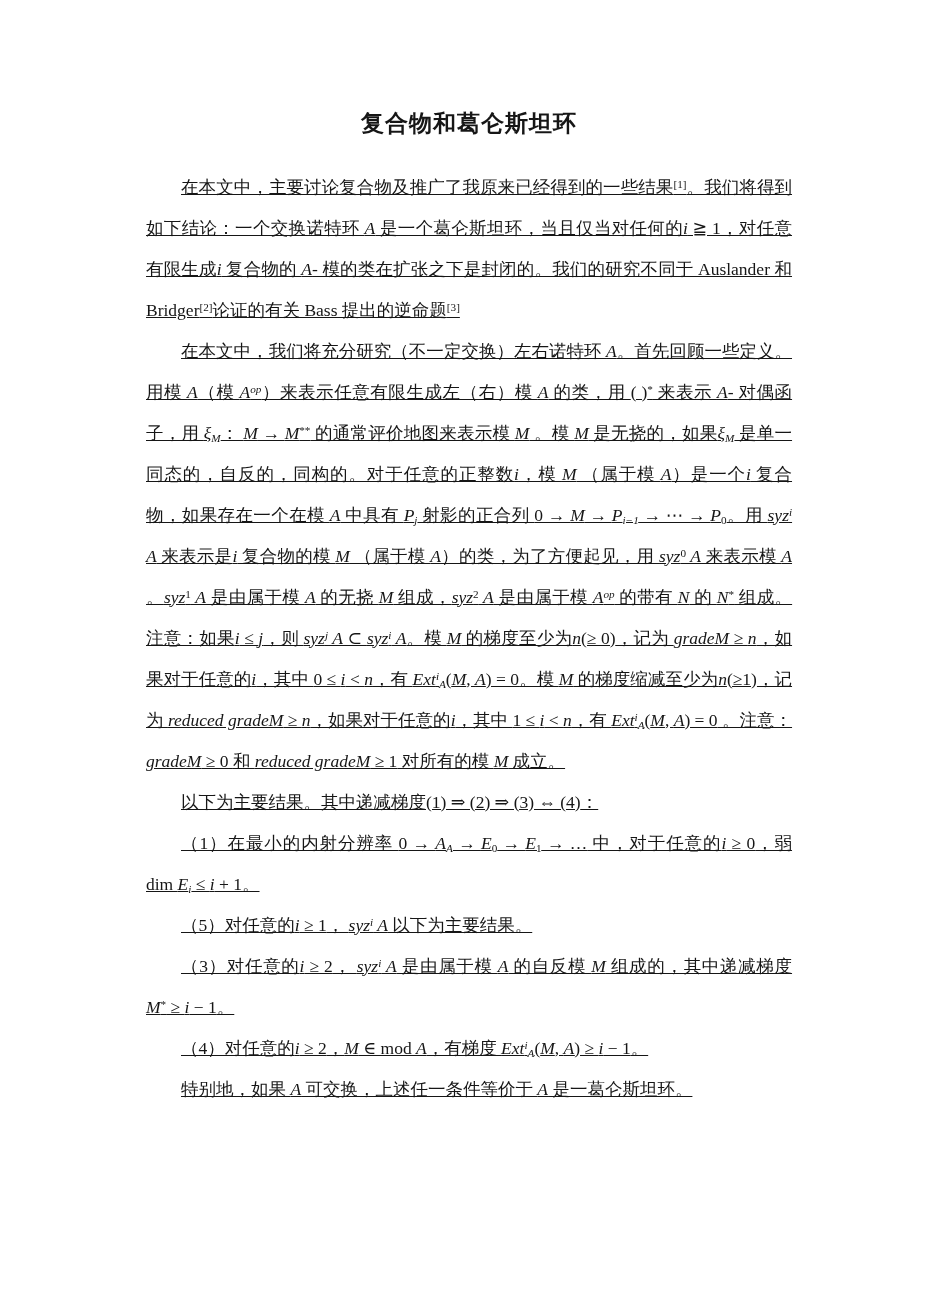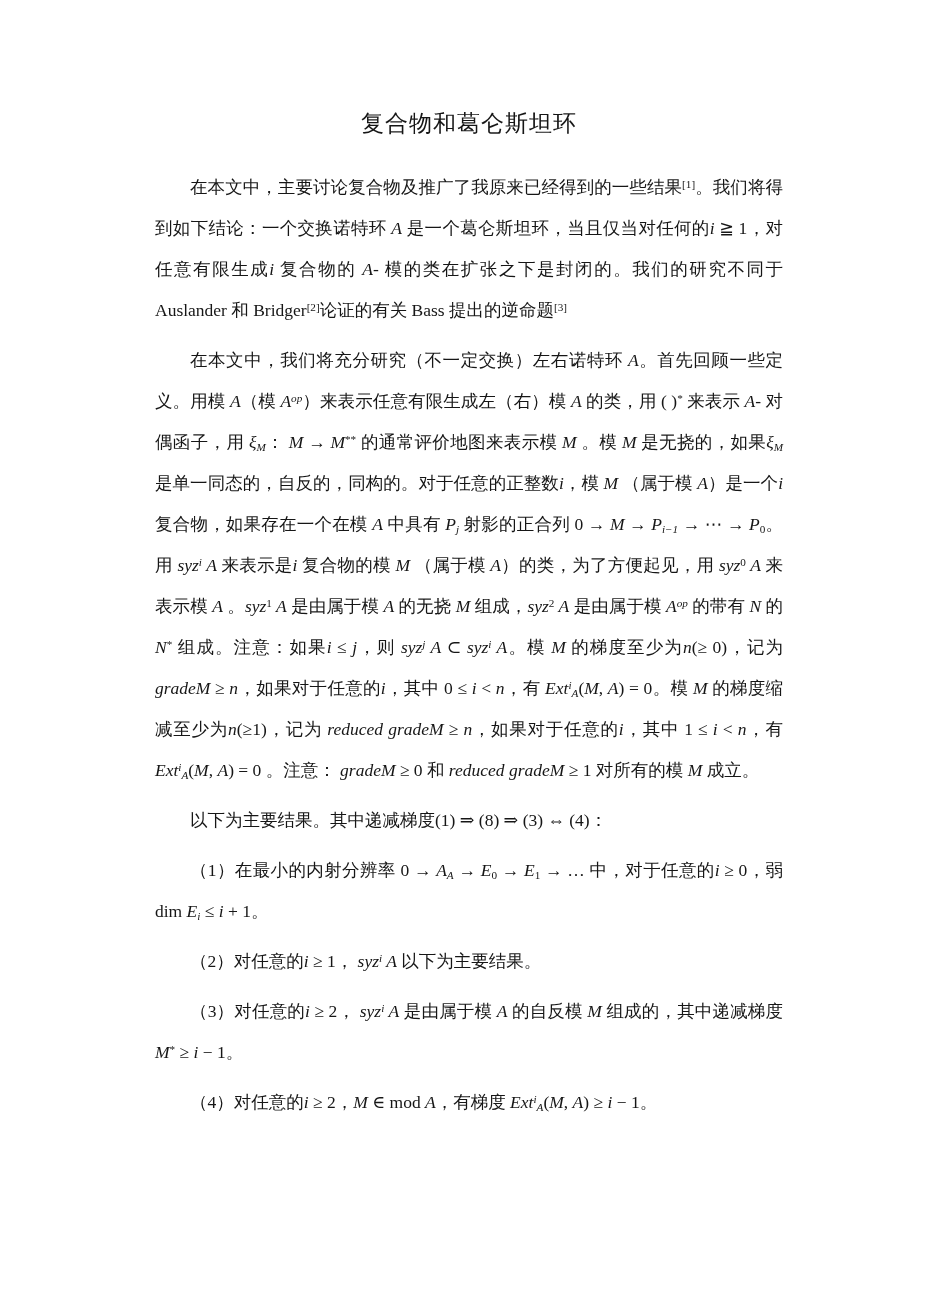--- a/index.html
+++ b/index.html
@@ -16,30 +16,31 @@
     padding: 106px 134px 48px 146px;
     font-family: "Liberation Serif", "DejaVu Serif", serif;
     font-size: 17.5px;
     line-height: 41px;
     color: #161616;
     text-align: justify;
   }
   .title {
     font-family: "Liberation Sans", "DejaVu Sans", sans-serif;
     font-size: 23px;
-    font-weight: 400;
+    font-weight: 700;
     text-align: center;
     letter-spacing: 1px;
     margin: 0 0 26px 0;
     line-height: 1.5;
     text-indent: 0;
   }
   .para {
-    margin: 9px;
+    margin: 0;
     text-indent: 2em;
+    text-decoration: underline;
   }
   .it {
     font-style: italic;
     font-family: "Liberation Serif", "DejaVu Serif", serif;
   }
   .m {
     font-family: "Liberation Serif", "DejaVu Serif", serif;
   }
   sup, sub {
     font-size: 64%;
@@ -48,18 +49,19 @@
   sup { vertical-align: 0.45em; }
   sub { vertical-align: -0.25em; }
 </style>
 </head>
 <body>
 
 <div class="doc">
   <h1 class="title">复合物和葛仑斯坦环</h1>
   <p class="para"><span>在本文中，主要讨论复合物及推广了我原来已经得到的一些结果</span><sup>[1]</sup><span>。我们将得到如下结论：一个交换诺特环 </span><span class="it">A</span><span> 是一个葛仑斯坦环，当且仅当对任何的</span><span class="it">i</span><span> ≧ 1，对任意有限生成</span><span class="it">i</span><span> 复合物的 </span><span class="it">A</span><span>- 模的类在扩张之下是封闭的。我们的研究不同于 Auslander 和 Bridger</span><sup>[2]</sup><span>论证的有关 Bass 提出的逆命题</span><sup>[3]</sup></p>
   <p class="para"><span>在本文中，我们将充分研究（不一定交换）左右诺特环 </span><span class="it">A</span><span>。首先回顾一些定义。用模 </span><span class="it">A</span><span>（模 </span><span class="it">A</span><sup class="it">op</sup><span>）来表示任意有限生成左（右）模 </span><span class="it">A</span><span> 的类，用 </span><span class="m">( )</span><sup class="m">*</sup><span> 来表示 </span><span class="it">A</span><span>- 对偶函子，用 </span><span class="it">ξ</span><sub class="it">M</sub><span>： </span><span class="it">M</span><span class="m"> → </span><span class="it">M</span><sup class="m">**</sup><span> 的通常评价地图来表示模 </span><span class="it">M</span><span> 。模 </span><span class="it">M</span><span> 是无挠的，如果</span><span class="it">ξ</span><sub class="it">M</sub><span> 是单一同态的，自反的，同构的。对于任意的正整数</span><span class="it">i</span><span>，模 </span><span class="it">M</span><span> （属于模 </span><span class="it">A</span><span>）是一个</span><span class="it">i</span><span> 复合物，如果存在一个在模 </span><span class="it">A</span><span> 中具有 </span><span class="it">P</span><sub class="it">j</sub><span> 射影的正合列 </span><span class="m">0 → </span><span class="it">M</span><span class="m"> → </span><span class="it">P</span><sub class="it">i−1</sub><span class="m"> → ⋯ → </span><span class="it">P</span><sub class="m">0</sub><span>。用 </span><span class="it">syz</span><sup class="it">i</sup><span class="it"> A</span><span> 来表示是</span><span class="it">i</span><span> 复合物的模 </span><span class="it">M</span><span> （属于模 </span><span class="it">A</span><span>）的类，为了方便起见，用 </span><span class="it">syz</span><sup class="m">0</sup><span class="it"> A</span><span> 来表示模 </span><span class="it">A</span><span> 。</span><span class="it">syz</span><sup class="m">1</sup><span class="it"> A</span><span> 是由属于模 </span><span class="it">A</span><span> 的无挠 </span><span class="it">M</span><span> 组成，</span><span class="it">syz</span><sup class="m">2</sup><span class="it"> A</span><span> 是由属于模 </span><span class="it">A</span><sup class="it">op</sup><span> 的带有 </span><span class="it">N</span><span> 的 </span><span class="it">N</span><sup class="m">*</sup><span> 组成。注意：如果</span><span class="it">i</span><span class="m"> ≤ </span><span class="it">j</span><span>，则 </span><span class="it">syz</span><sup class="it">j</sup><span class="it"> A</span><span class="m"> ⊂ </span><span class="it">syz</span><sup class="it">i</sup><span class="it"> A</span><span>。模 </span><span class="it">M</span><span> 的梯度至少为</span><span class="it">n</span><span class="m">(≥ 0)</span><span>，记为 </span><span class="it">gradeM</span><span class="m"> ≥ </span><span class="it">n</span><span>，如果对于任意的</span><span class="it">i</span><span>，其中 </span><span class="m">0 ≤ </span><span class="it">i</span><span class="m"> &lt; </span><span class="it">n</span><span>，有 </span><span class="it">Ext</span><sup class="it">i</sup><sub class="it">A</sub><span class="m">(</span><span class="it">M</span><span class="m">, </span><span class="it">A</span><span class="m">) = 0</span><span>。模 </span><span class="it">M</span><span> 的梯度缩减至少为</span><span class="it">n</span><span class="m">(≥1)</span><span>，记为 </span><span class="it">reduced  gradeM</span><span class="m"> ≥ </span><span class="it">n</span><span>，如果对于任意的</span><span class="it">i</span><span>，其中 </span><span class="m">1 ≤ </span><span class="it">i</span><span class="m"> &lt; </span><span class="it">n</span><span>，有 </span><span class="it">Ext</span><sup class="it">i</sup><sub class="it">A</sub><span class="m">(</span><span class="it">M</span><span class="m">, </span><span class="it">A</span><span class="m">) = 0</span><span> 。注意： </span><span class="it">gradeM</span><span class="m"> ≥ 0 </span><span>和 </span><span class="it">reduced gradeM</span><span class="m"> ≥ 1</span><span> 对所有的模 </span><span class="it">M</span><span> 成立。</span></p>
-  <p class="para"><span>以下为主要结果。其中递减梯度</span><span class="m">(1) ⇒ (8) ⇒ (3) ⇔ (4)</span><span>：</span></p>
+  <p class="para"><span>以下为主要结果。其中递减梯度</span><span class="m">(1) ⇒ (2) ⇒ (3) ⇔ (4)</span><span>：</span></p>
   <p class="para"><span>（1）在最小的内射分辨率 </span><span class="m">0 → </span><span class="it">A</span><sub class="it">A</sub><span class="m"> → </span><span class="it">E</span><sub class="m">0</sub><span class="m"> → </span><span class="it">E</span><sub class="m">1</sub><span class="m"> → …</span><span> 中，对于任意的</span><span class="it">i</span><span class="m"> ≥ 0</span><span>，弱 </span><span class="m">dim </span><span class="it">E</span><sub class="it">i</sub><span class="m"> ≤ </span><span class="it">i</span><span class="m"> + 1</span><span>。</span></p>
-  <p class="para"><span>（2）对任意的</span><span class="it">i</span><span class="m"> ≥ 1</span><span>， </span><span class="it">syz</span><sup class="it">i</sup><span class="it"> A</span><span> 以下为主要结果。</span></p>
+  <p class="para"><span>（5）对任意的</span><span class="it">i</span><span class="m"> ≥ 1</span><span>， </span><span class="it">syz</span><sup class="it">i</sup><span class="it"> A</span><span> 以下为主要结果。</span></p>
   <p class="para"><span>（3）对任意的</span><span class="it">i</span><span class="m"> ≥ 2</span><span>， </span><span class="it">syz</span><sup class="it">i</sup><span class="it"> A</span><span> 是由属于模 </span><span class="it">A</span><span> 的自反模 </span><span class="it">M</span><span> 组成的，其中递减梯度 </span><span class="it">M</span><sup class="m">*</sup><span class="m"> ≥ </span><span class="it">i</span><span class="m"> − 1</span><span>。</span></p>
   <p class="para"><span>（4）对任意的</span><span class="it">i</span><span class="m"> ≥ 2</span><span>，</span><span class="it">M</span><span class="m"> ∈ mod </span><span class="it">A</span><span>，有梯度 </span><span class="it">Ext</span><sup class="it">i</sup><sub class="it">A</sub><span class="m">(</span><span class="it">M</span><span class="m">, </span><span class="it">A</span><span class="m">) ≥ </span><span class="it">i</span><span class="m"> − 1</span><span>。</span></p>
+  <p class="para"><span>特别地，如果 </span><span class="it">A</span><span> 可交换，上述任一条件等价于 </span><span class="it">A</span><span> 是一葛仑斯坦环。</span></p>
 </div>
 
 </body></html>

